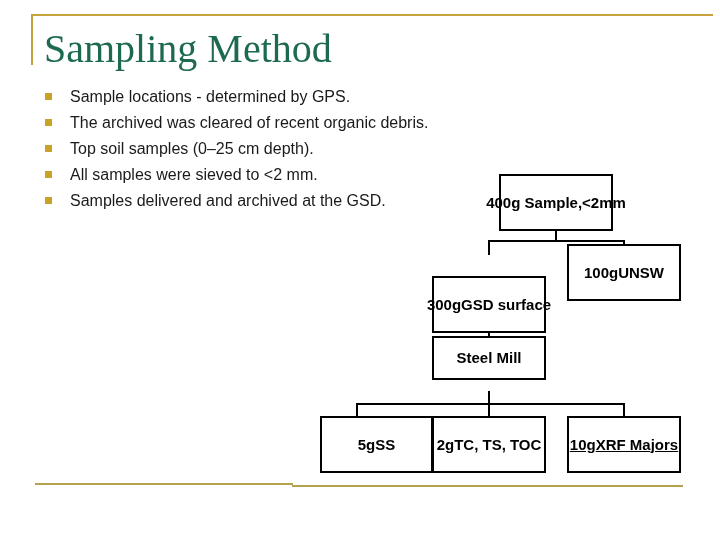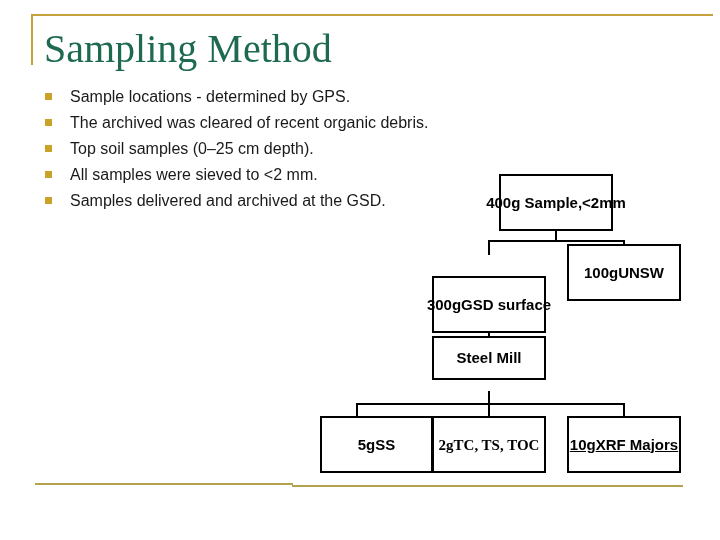--- a/index.html
+++ b/index.html
@@ -53,21 +53,21 @@
     text-align:center;
     font-weight:bold;font-size:15px;line-height:20px;color:#000;
     white-space:nowrap;
   }
   .box .line:empty{display:none;}
   #b-sample{left:499px;top:174px;}
   #b-gsd   {left:432px;top:255px;margin-top:21px;}
   #b-unsw  {left:567px;top:244px;}
   #b-steel {left:432px;top:336px;height:44px;}
   #b-ss    {left:300px;top:416px;width:113px;margin-left:20px;}
-  #b-tc    {left:432px;top:416px;font-family:Liberation Serif, serif;}
+  #b-tc    {left:432px;top:416px;}
   #b-xrf   {left:567px;top:416px;text-decoration:underline;}
 
   .cline{position:absolute;background:#000;}
   #c-v0 {left:555px;top:230px;width:2px;height:12px;}
   #c-h1 {left:488px;top:240px;width:137px;height:2px;}
   #c-v1a{left:488px;top:242px;width:2px;height:13px;}
   #c-v1b{left:623px;top:242px;width:2px;height:13px;}
   #c-v2 {left:488px;top:311px;width:2px;height:25px;}
   #c-v3 {left:488px;top:391px;width:2px;height:13px;}
   #c-h2 {left:356px;top:403px;width:269px;height:2px;}

